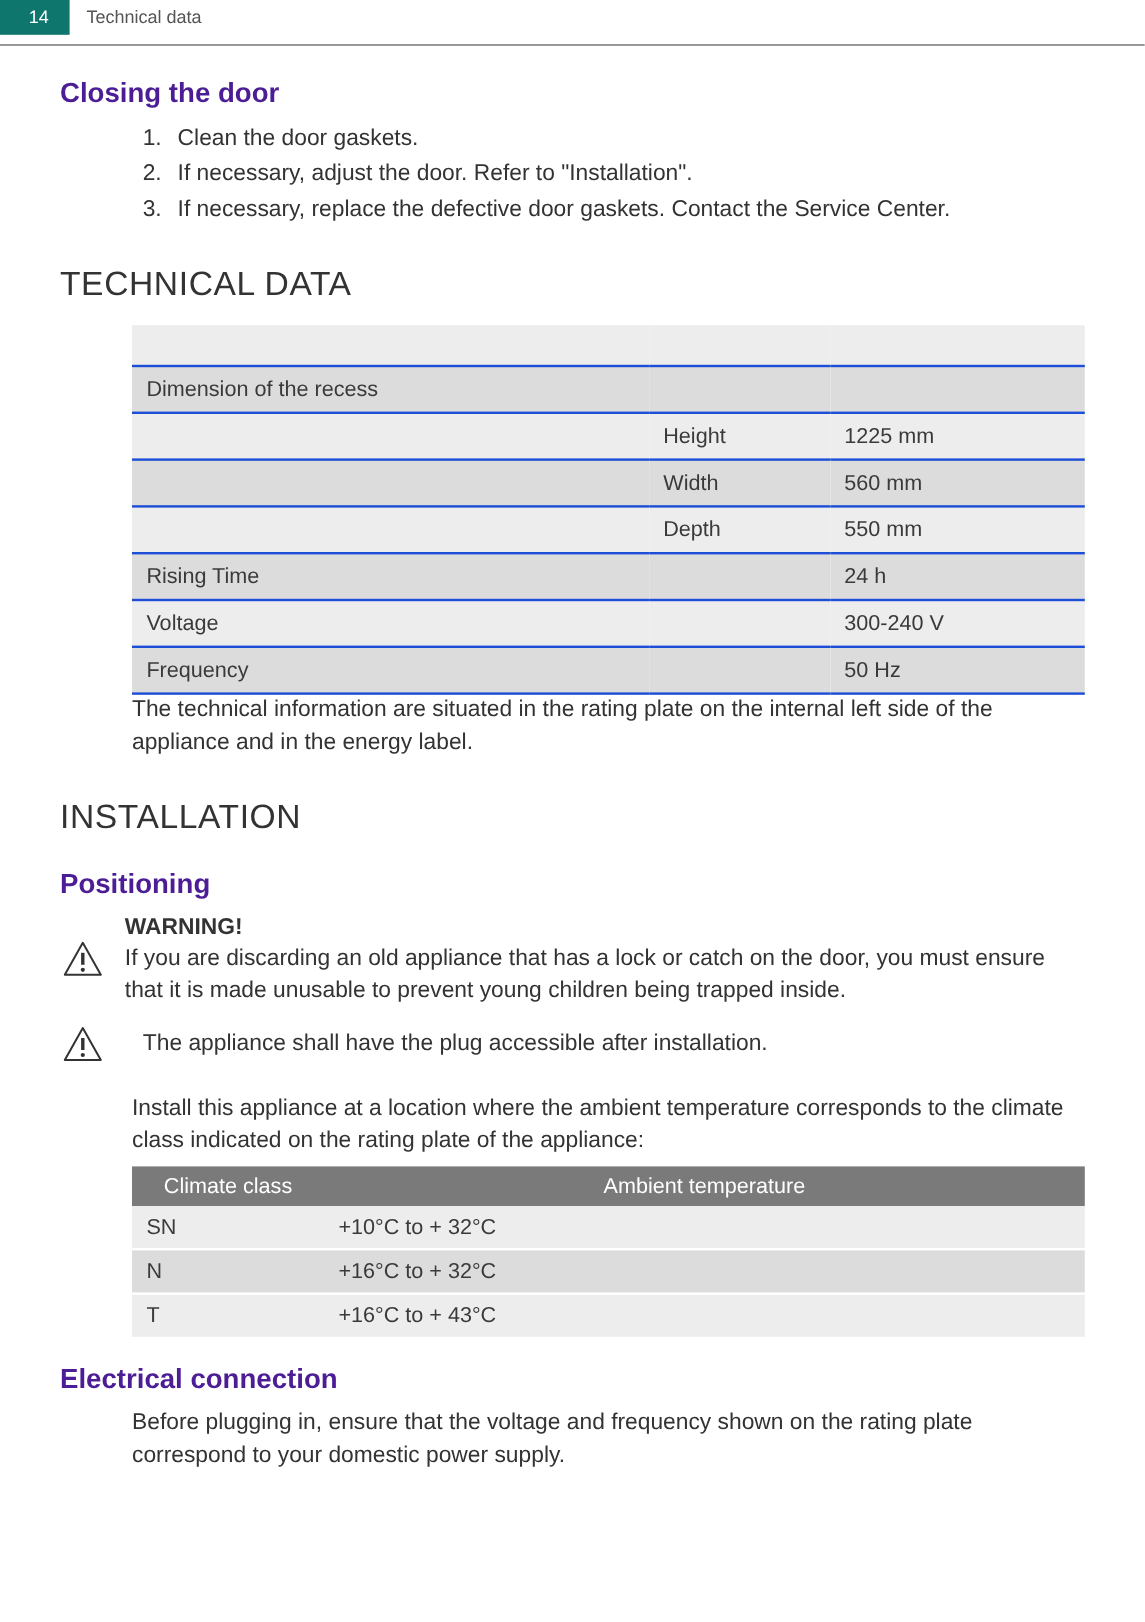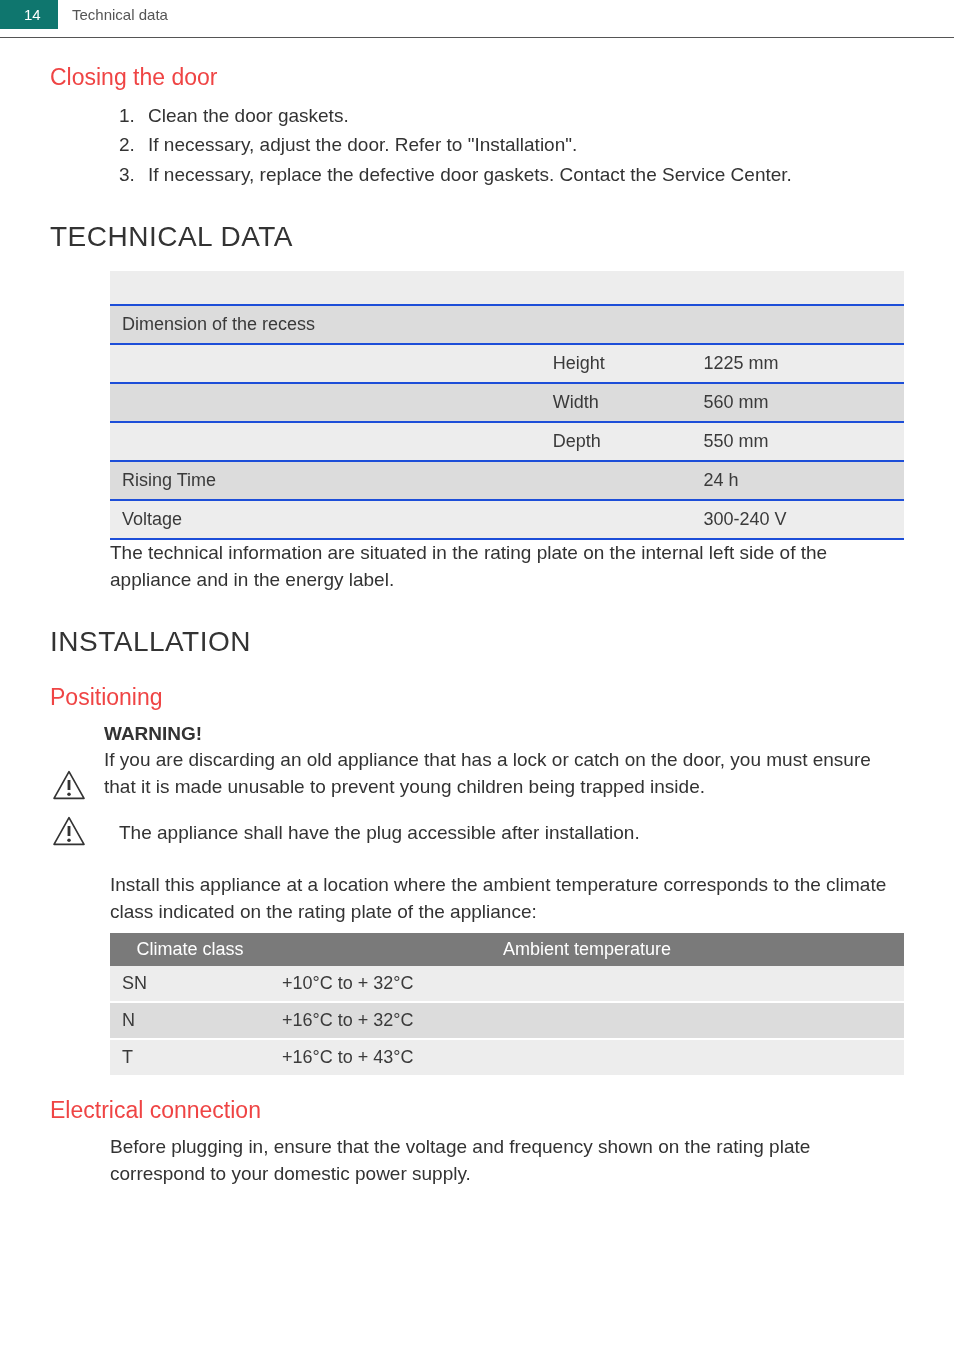--- a/index.html
+++ b/index.html
@@ -30,22 +30,22 @@
     color: #555;
     flex: 1;
   }
   .header-rule {
     border-bottom: 1px solid #555;
     margin: -20px -50px 0 -50px;
   }
 
   h2.subhead {
     font-size: 23px;
-    font-weight: 400;
-    color: #ef4444;
+    font-weight: 700;
+    color: #4c1d95;
     margin: 26px 0 10px 0;
   }
   h1.sectionhead {
     font-size: 28px;
     font-weight: 400;
     color: #333;
     margin: 32px 0 18px 0;
     letter-spacing: 0.5px;
   }
   ol.numlist {
@@ -73,21 +73,21 @@
 
   p.bodytext {
     margin-left: 60px;
     font-size: 19px;
     color: #333;
     line-height: 1.4;
   }
 
   .warn-row {
     display: flex;
-    align-items: flex-end;
+    align-items: center;
     gap: 16px;
     margin-top: 8px;
   }
   .warn-icon {
     width: 38px;
     flex: 0 0 38px;
     display: flex;
     justify-content: center;
   }
   .warn-icon svg { width: 34px; height: 30px; }
@@ -169,20 +169,25 @@
   </tr>
   <tr>
     <td>Rising Time</td>
     <td></td>
     <td>24 h</td>
   </tr>
   <tr>
     <td>Voltage</td>
     <td></td>
     <td>300-240 V</td>
+  </tr>
+  <tr>
+    <td>Frequency</td>
+    <td></td>
+    <td>50 Hz</td>
   </tr>
 </tbody>
   </table>
 
 <p class="bodytext">The technical information are situated in the rating plate on the internal left side of the appliance and in the energy label.</p>
 
 <h1 class="sectionhead">INSTALLATION</h1>
 
 <h2 class="subhead">Positioning</h2>
 

